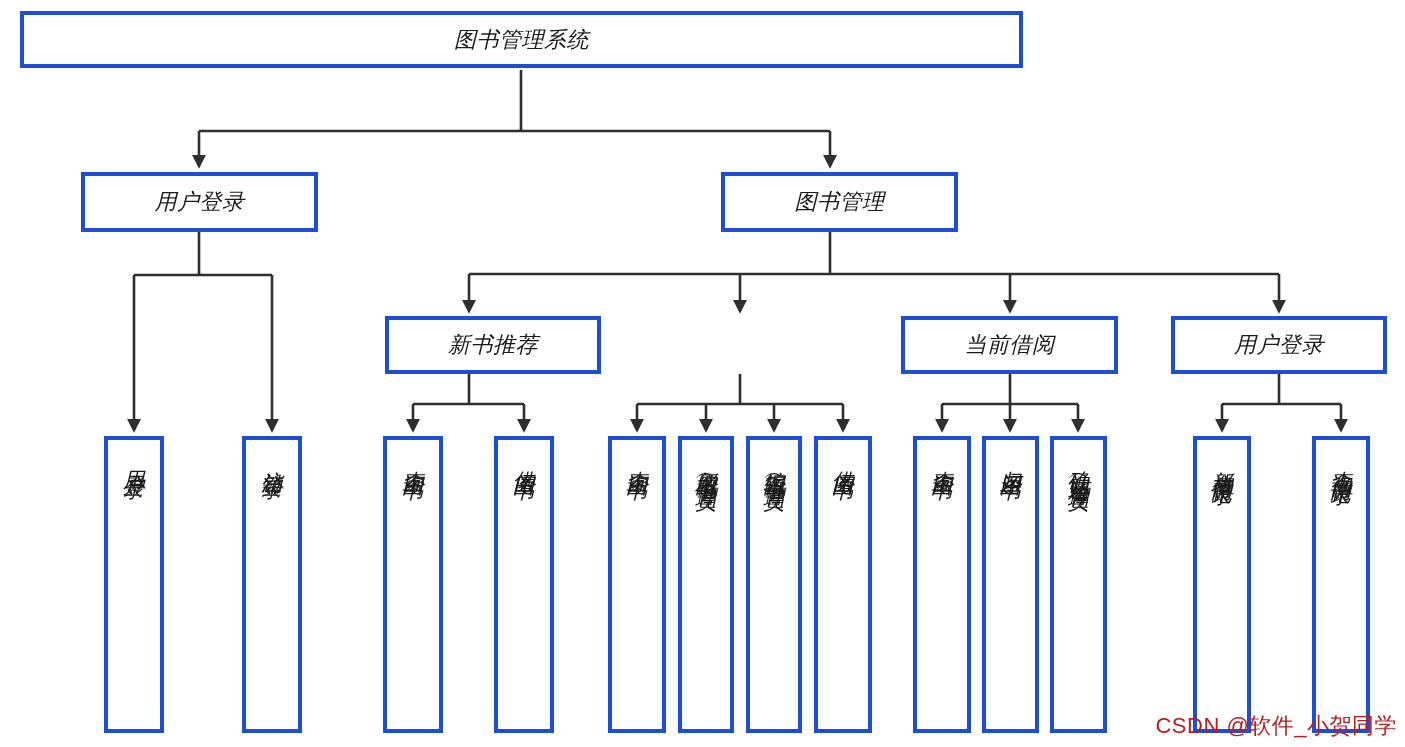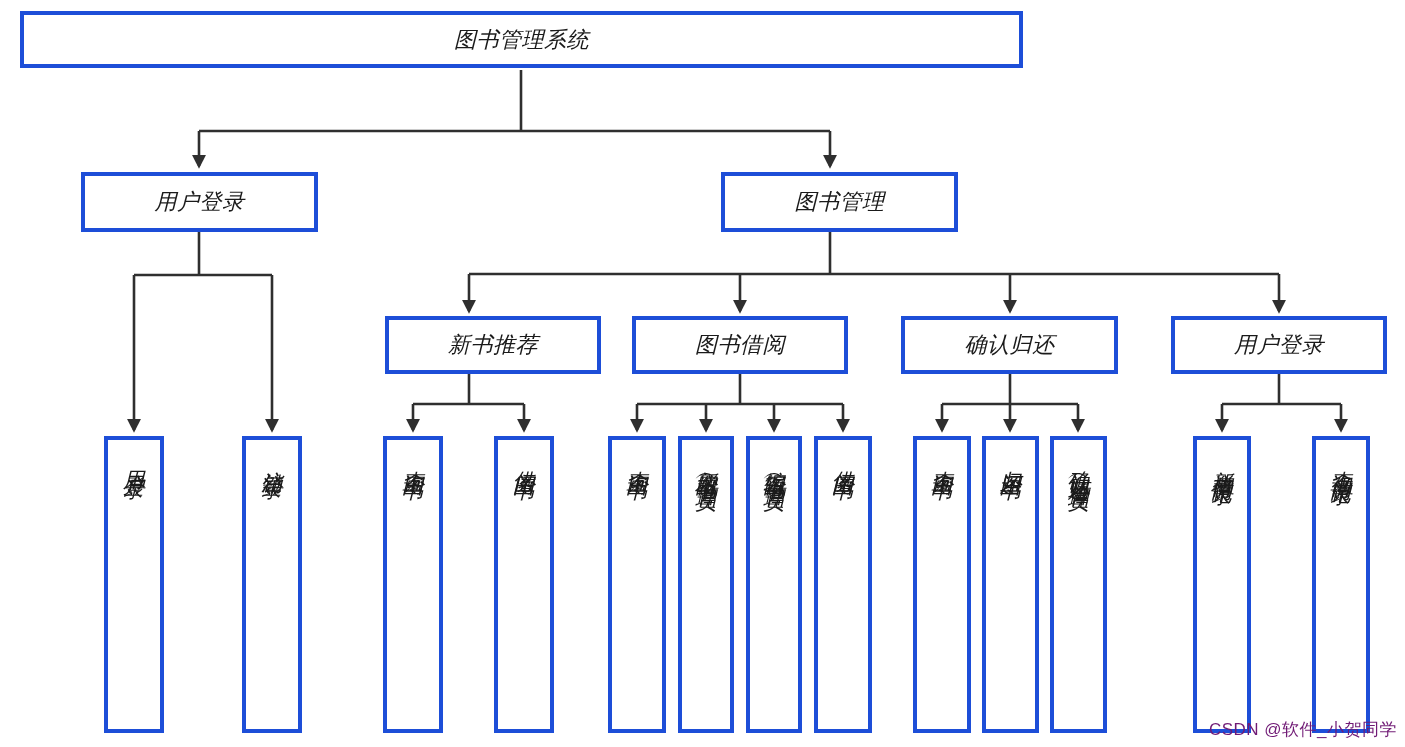--- a/index.html
+++ b/index.html
@@ -53,22 +53,22 @@
     left: 0;
     top: 0;
     width: 1405px;
     height: 747px;
     pointer-events: none;
   }
   #watermark {
     position: absolute;
     right: 8px;
     bottom: 6px;
-    font-size: 17px;
-    color: #701a75;
+    font-size: 22px;
+    color: #b91c1c;
     letter-spacing: 0.5px;
     white-space: nowrap;
   }
 </style>
 </head>
 <body>
 
 <div id="canvas">
 
   <svg id="edges" viewBox="0 0 1405 747">
@@ -128,25 +128,22 @@
   <div class="node" style="left:81px; top:172px; width:237px; height:60px;">
     <span class="label">用户登录</span>
   </div>
   <div class="node" style="left:721px; top:172px; width:237px; height:60px;">
     <span class="label">图书管理</span>
   </div>
 
   <div class="node" style="left:361px; top:316px; width:216px; height:58px;margin-left:24px;">
     <span class="label">新书推荐</span>
   </div>
-  <div class="node" style="left:632px; top:316px; width:216px; height:58px;">
-    <span class="label">图书借阅</span>
-  </div>
   <div class="node" style="left:901px; top:316px; width:217px; height:58px;">
-    <span class="label">确认归还</span>
+    <span class="label">当前借阅</span>
   </div>
   <div class="node" style="left:1171px; top:316px; width:216px; height:58px;">
     <span class="label">用户登录</span>
   </div>
 
   <div class="node vertical" style="left:104px; top:436px; width:60px; height:297px;">
     <span class="label">用户登录</span>
   </div>
   <div class="node vertical" style="left:242px; top:436px; width:60px; height:297px;">
     <span class="label">注销登录</span>

